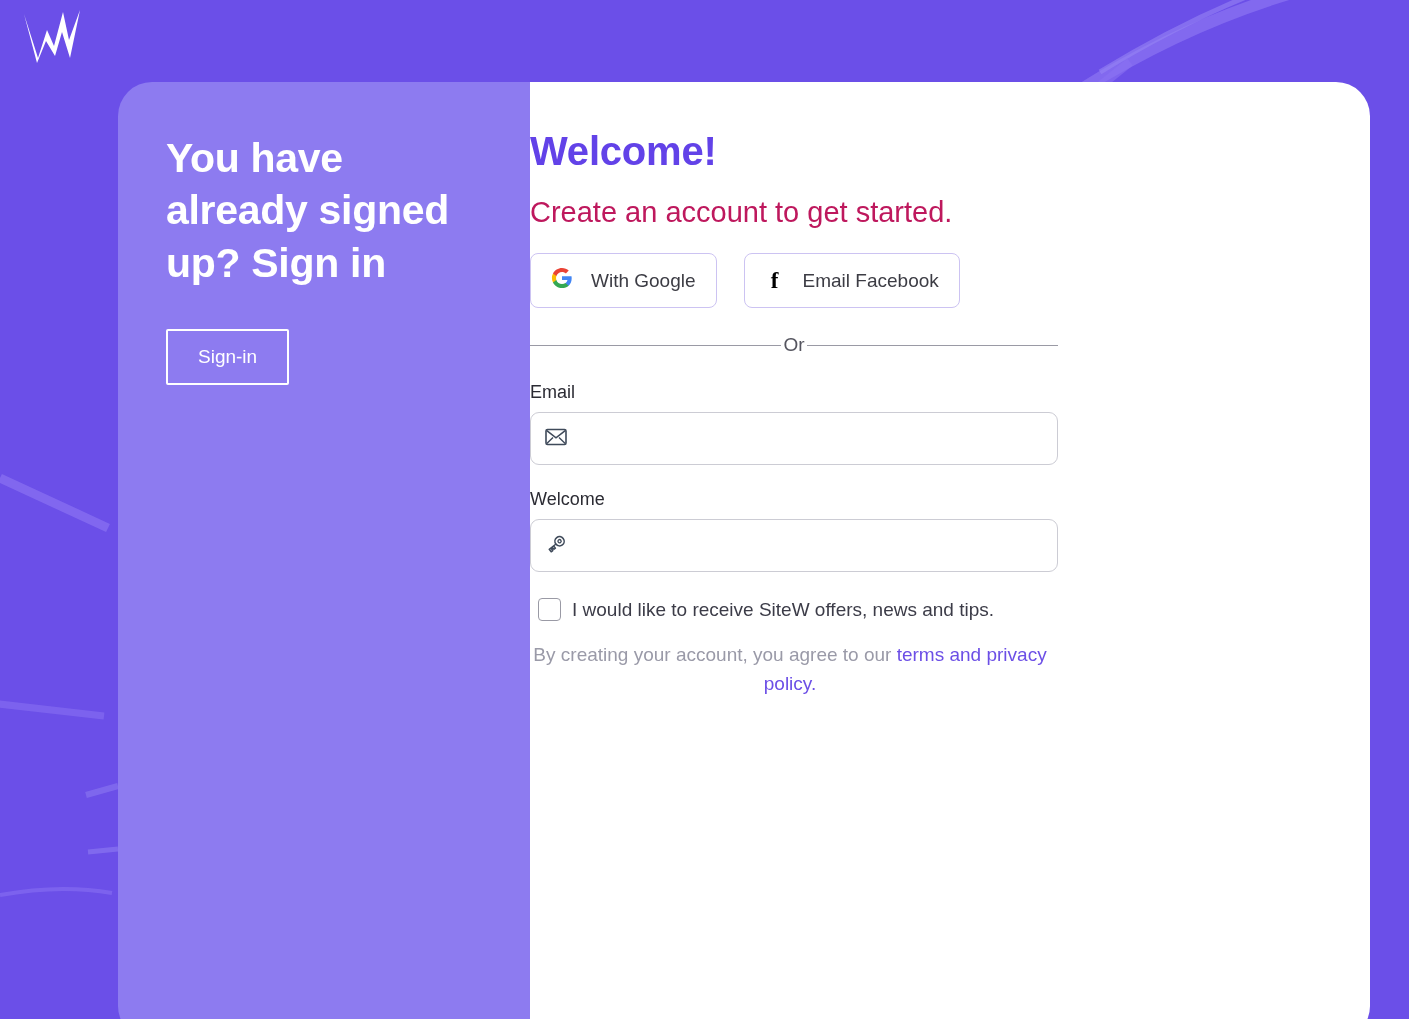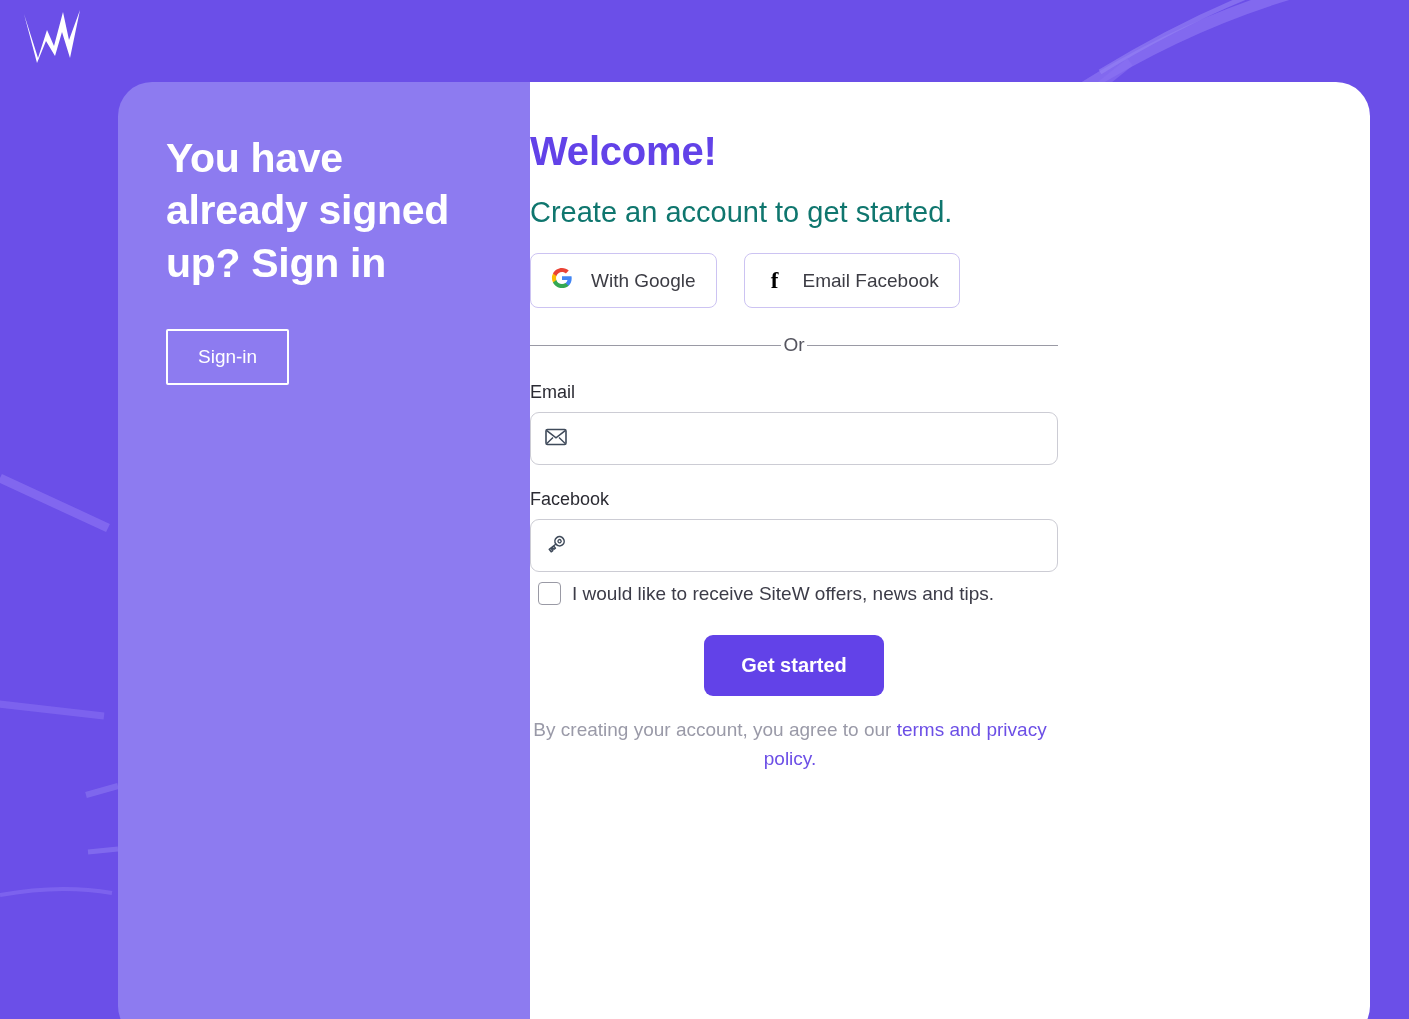--- a/index.html
+++ b/index.html
@@ -87,21 +87,21 @@
 
   .welcome-title {
     color: #6242e8;
     font-size: 40px;
     font-weight: bold;
     letter-spacing: -0.2px;
   }
 
   .welcome-subtitle {
     margin-top: 22px;
-    color: #0f766e;
+    color: #be185d;
     font-size: 29px;
     font-weight: 400;
   }
 
   
   .social-row {
     margin-top: 24px;
     display: flex;
     gap: 27px;
   }
@@ -181,21 +181,21 @@
     font-size: 18px;
     color: #2b2b33;
     background: transparent;
     font-family: inherit;
   }
 
   .field-icon { flex-shrink: 0; }
 
   
   .checkbox-row {
-    margin-top: 10px;
+    margin-top: 26px;
     display: flex;
     align-items: center;
     gap: 11px;
     padding-left: 8px;
   }
 
   .checkbox-box {
     width: 23px;
     height: 23px;
     border: 1.5px solid #9a9aa5;
@@ -313,42 +313,39 @@
         <span class="field-icon">
           <svg width="22" height="18" viewBox="0 0 22 18">
             <rect x="1" y="1.5" width="20" height="15" rx="1.5" fill="#ffffff" stroke="#3f4a5a" stroke-width="1.6"></rect>
             <path d="M1.8 2.6 L11 9.8 L20.2 2.6" fill="none" stroke="#3f4a5a" stroke-width="1.6"></path>
             <path d="M1.8 15.6 L8 9.4 M20.2 15.6 L14 9.4" fill="none" stroke="#3f4a5a" stroke-width="1.4"></path>
           </svg>
         </span>
         <input class="field-input" type="email" placeholder="" style="">
       </div>
 
-      <div class="field-label">Facebook</div>
+      <div class="field-label">Welcome</div>
       <div class="field-box">
         <span class="field-icon">
           <svg width="22" height="20" viewBox="0 0 22 20">
             <g transform="rotate(-38 11 10)">
               <circle cx="15.5" cy="10" r="4.6" fill="#ffffff" stroke="#3f4a5a" stroke-width="1.6"></circle>
               <circle cx="15.5" cy="10" r="1.6" fill="none" stroke="#3f4a5a" stroke-width="1.3"></circle>
               <path d="M11 10 L2.4 10 L2.4 13.2 L4.4 13.2 L4.4 11.3 L6.2 11.3 L6.2 12.9 L8 12.9 L8 10" fill="#ffffff" stroke="#3f4a5a" stroke-width="1.5" stroke-linejoin="round"></path>
             </g>
           </svg>
         </span>
         <input class="field-input" type="password" placeholder="" style="">
       </div>
 
       <div class="checkbox-row">
         <div class="checkbox-box"></div>
         <div class="checkbox-label">I would like to receive SiteW offers, news and tips.</div>
       </div>
 
-      <div class="submit-wrap">
-        <button class="submit-button">Get started</button>
-      </div>
 
     </div>
 
     <div class="terms-text">
       <span>By creating your account, you agree to our </span><a class="terms-link">terms and privacy policy</a><span class="terms-link">.</span>
     </div>
 
   </div>
 </div>
 

